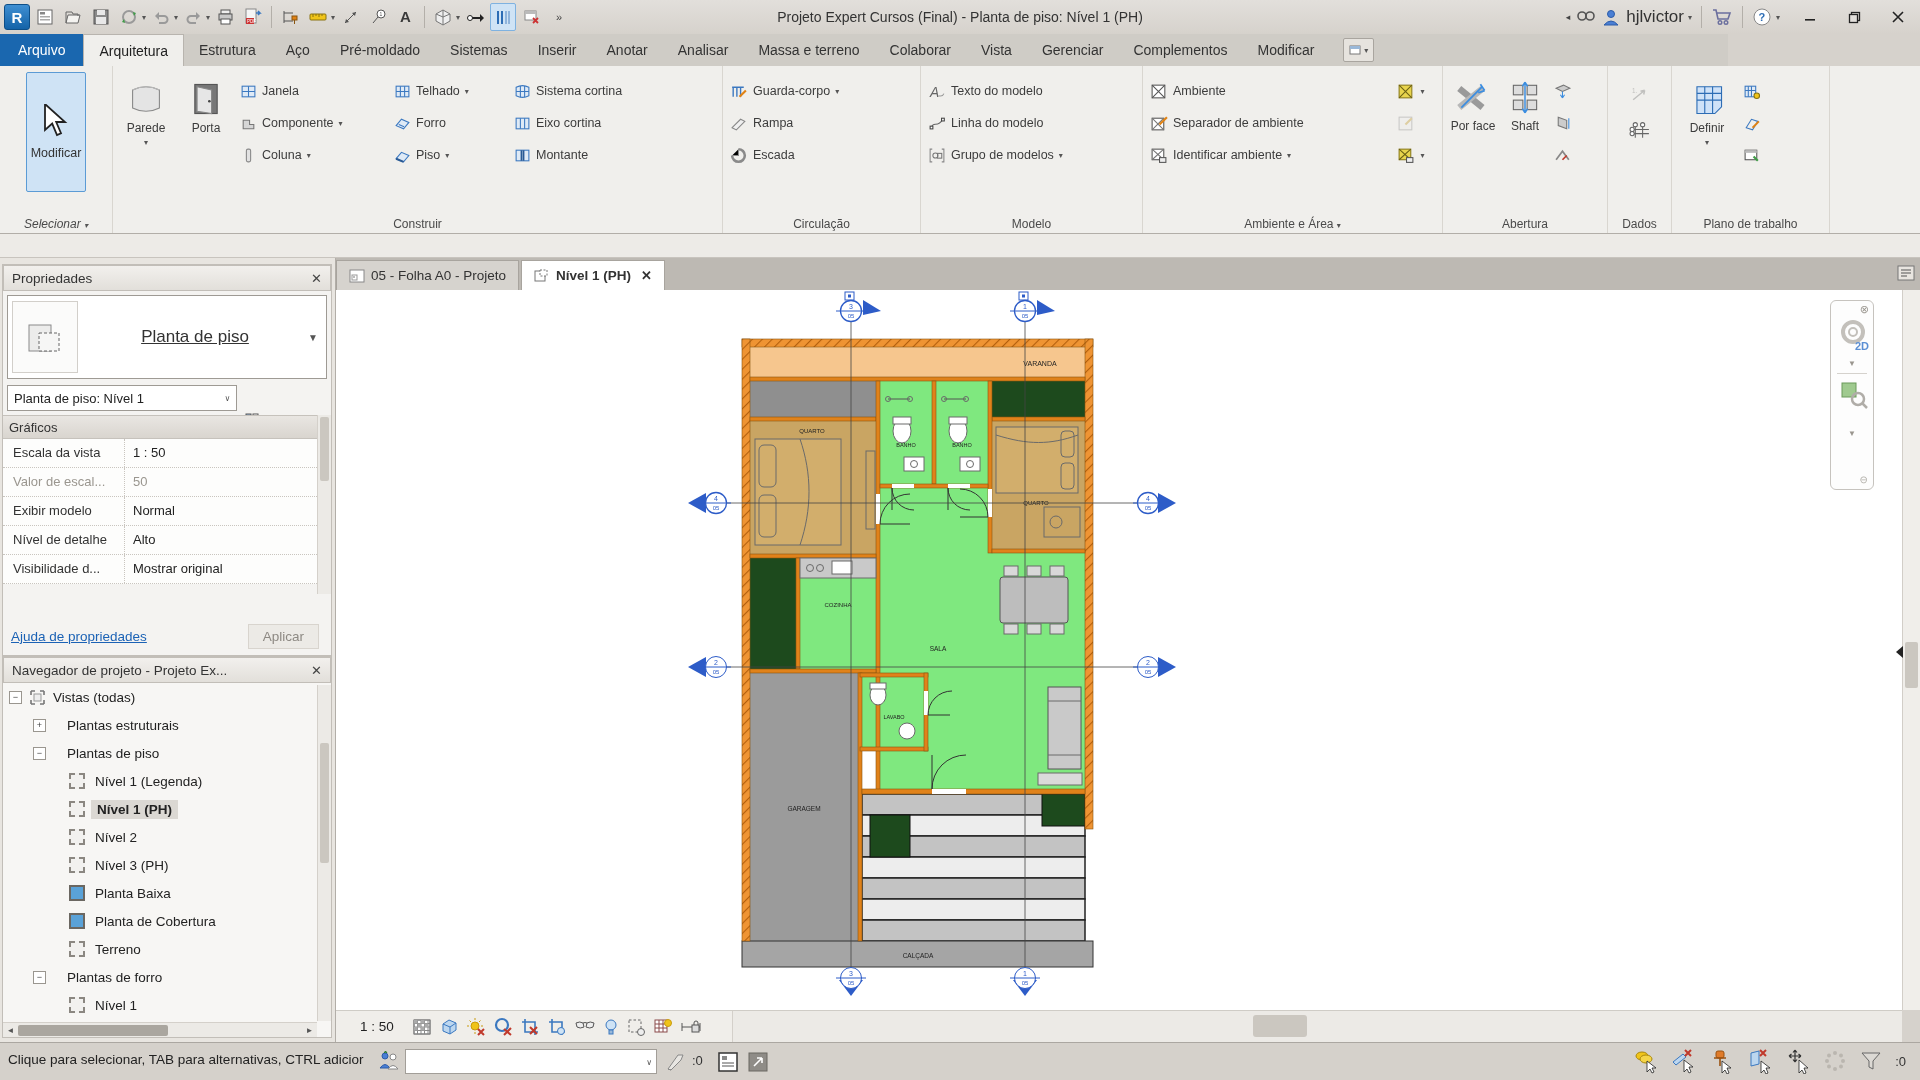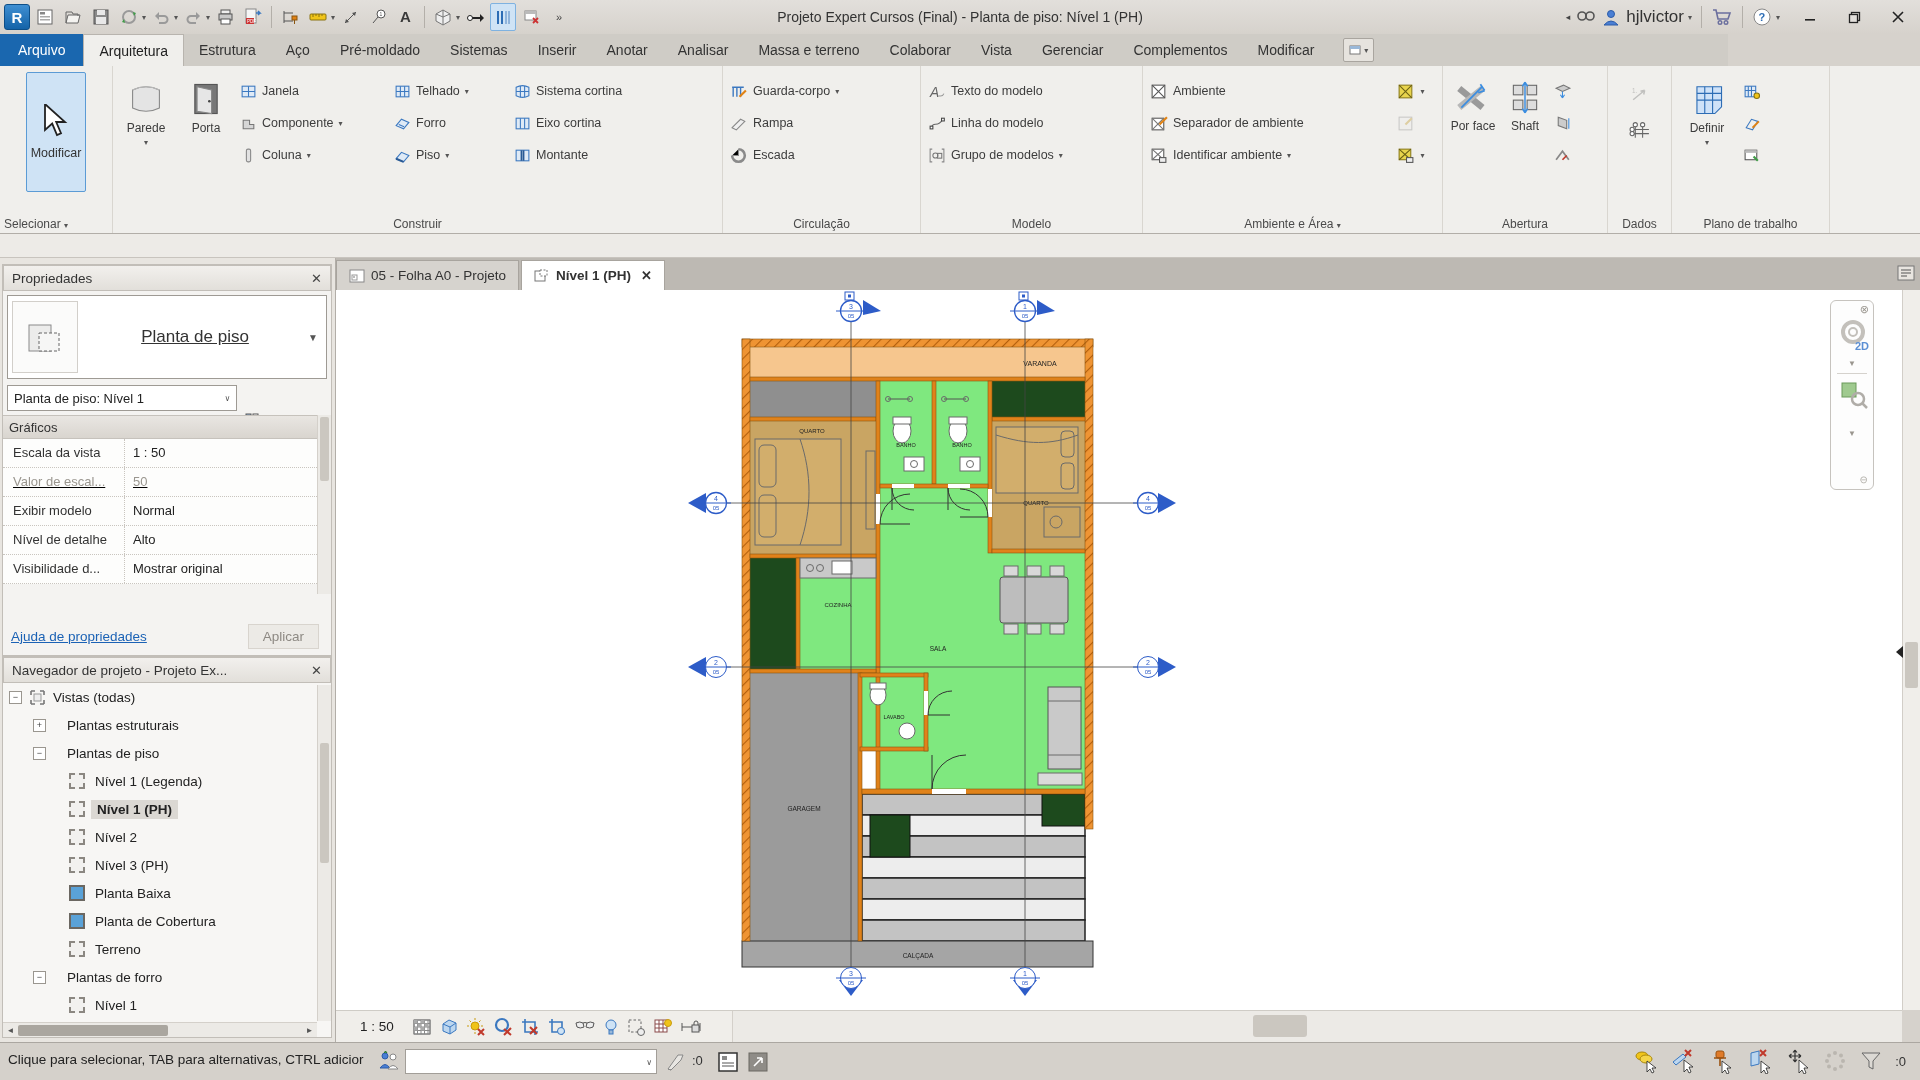--- a/index.html
+++ b/index.html
@@ -305,21 +305,21 @@
 </div>
 
 <div id="ribbon">
   <div class="panel" style="width:113px;">
     <div class="modbtn">
       <svg width="26" height="34" viewBox="0 0 13 17">
           <path d="M1 0 L1 13 L4.6 9.8 L7 15.5 L9 14.6 L6.6 9 L11 9 Z" fill="#fff" stroke="#222" stroke-width=".9"></path>
         </svg>
       <span>Modificar</span>
     </div>
-    <div class="plabel" style="text-align:left;padding-left:4px;"><span>Selecionar</span> <span class="chev">▾</span></div>
+    <div class="plabel" style="text-align:left;padding-left:24px;font-style:italic;"><span>Selecionar</span> <span class="chev">▾</span></div>
   </div>
 
   <div class="panel" style="width:610px;">
     <div class="pbody">
       <div class="bigbtn">
         <svg width="38" height="38" viewBox="0 0 34 34">
             <path d="M5 9 Q17 3 29 9 L29 25 Q17 31 5 25 Z" fill="#e4e4e4" stroke="#8a8a8a"></path>
             <path d="M5 9 Q17 3 29 9" fill="none" stroke="#b8b8b8"></path>
           </svg>
         <span>Parede</span>
@@ -660,21 +660,21 @@
           <span>Editar tipo</span>
         </div>
     </div>
     <div class="sechdr" style="top:150px;">
         <span>Gráficos</span>
       </div>
     <div class="prow" style="top:174px;">
         <div class="pl">Escala da vista</div>
         <div class="pv">1 : 50</div>
       </div>
-    <div class="prow dim" style="top:203px;text-decoration:underline;">
+    <div class="prow dim" style="top:203px;">
         <div class="pl">Valor de escal...</div>
         <div class="pv">50</div>
       </div>
     <div class="prow" style="top:261px;">
         <div class="pl">Nível de detalhe</div>
         <div class="pv">Alto</div>
       </div>
     <div class="prow" style="top:232px;">
         <div class="pl">Exibir modelo</div>
         <div class="pv">Normal</div>

